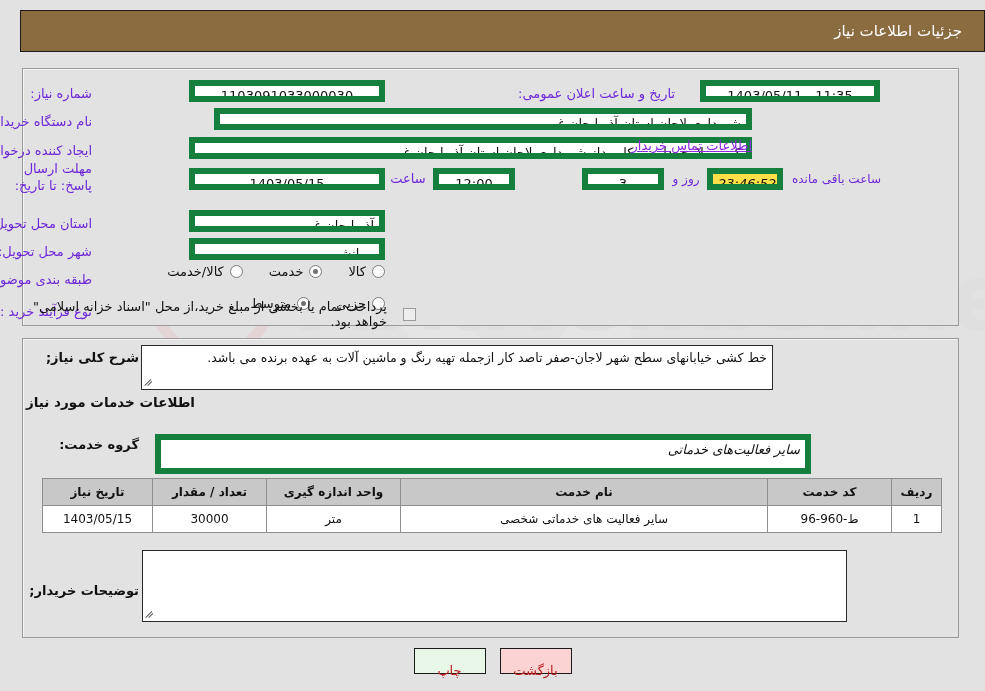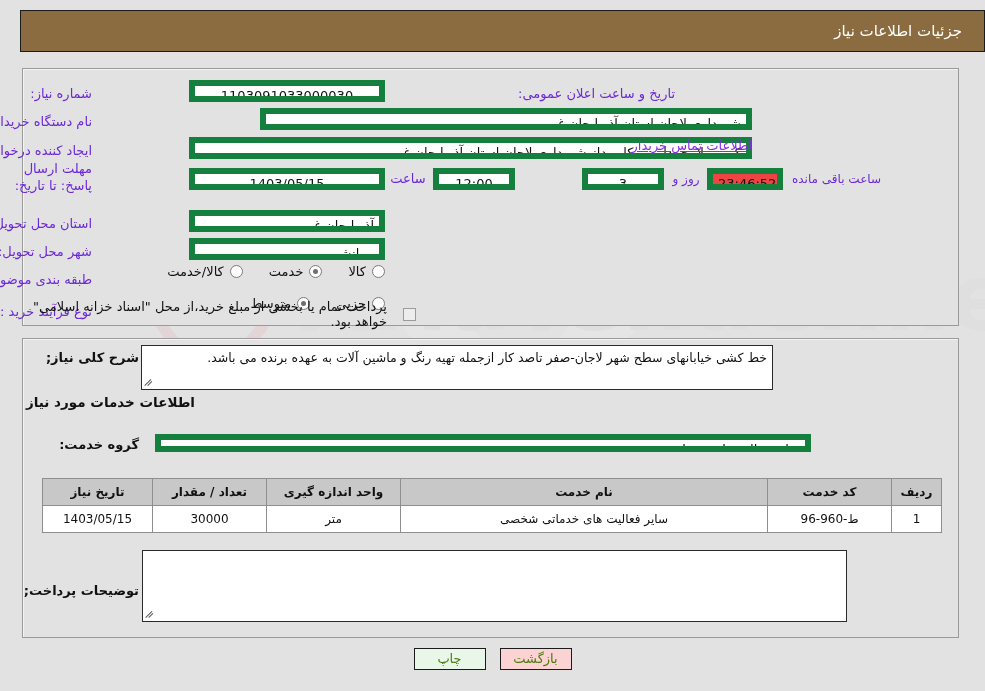--- a/index.html
+++ b/index.html
@@ -98,28 +98,28 @@
     font-size: 13px;
     padding: 0 5px;
     color: #111;
     overflow: hidden;
     text-overflow: clip;
     white-space: nowrap;
   }
   .fld.center { text-align: center; }
   .fld.right  { text-align: right; }
   .fld.ltr    { direction: ltr; }
-  .fld.cream  { background: #ef4444; }
+  .fld.cream  { background: #fde047; font-style: italic; }
 
   
   #lbl-need-no     { right: 893px; top: 82px; }
   #fld-need-no     { position:absolute; right: 600px; top: 80px; width: 196px; }
 
   #lbl-org         { right: 893px; top: 110px; }
-  #fld-org         { position:absolute; right: 233px; top: 108px; width: 492px; }
+  #fld-org         { position:absolute; right: 233px; top: 108px; width: 538px; }
 
   #lbl-creator     { right: 893px; top: 139px; }
   #fld-creator     { position:absolute; right: 233px; top: 137px; width: 563px; }
 
   #lbl-deadline    { right: 893px; top: 160px; width: 95px; line-height: 17px; white-space: normal; text-align:right; }
   #fld-deadline-d  { position:absolute; right: 600px; top: 168px; width: 196px; }
   #lbl-hour        { position:absolute; right: 557px; top: 168px; width: 40px; line-height: 22px; text-align: center; }
   #fld-deadline-h  { position:absolute; right: 470px; top: 168px; width: 82px; }
   #fld-days        { position:absolute; right: 321px; top: 168px; width: 82px; }
   #lbl-dayand      { position:absolute; right: 281px; top: 168px; width: 36px; line-height: 22px; text-align: center; font-size: 12px; }
@@ -205,21 +205,21 @@
     content: "";
     position: absolute;
     background: #555;
   }
   .resize-grip::before { left: 0; bottom: 1px; width: 9px; height: 1px; transform: rotate(-45deg); transform-origin: left bottom; }
   .resize-grip::after  { left: 3px; bottom: 1px; width: 6px; height: 1px; transform: rotate(-45deg); transform-origin: left bottom; }
 
   #lbl-svcinfo { position:absolute; right: 790px; top: 394px; font-weight: bold; font-size: 13.5px; }
 
   #lbl-svcgrp { position:absolute; right: 846px; top: 437px; font-weight: bold; font-size: 13px; }
-  #fld-svcgrp { position:absolute; right: 174px; top: 434px; width: 656px; height: 18px; }
+  #fld-svcgrp { position:absolute; right: 174px; top: 434px; width: 656px; height: 40px; font-style: italic; }
 
   
   #tbl {
     position: absolute;
     right: 43px;
     top: 478px;
     width: 899px;
     border-collapse: collapse;
     font-size: 12px;
     table-layout: fixed;
@@ -266,23 +266,23 @@
     align-items: center;
     gap: 14px;
   }
   .btn {
     border: 1px solid #1b1b1b;
     height: 22px;
     min-width: 72px;
     line-height: 20px;
     text-align: center;
     font-size: 13px;
-    color: #4d7c0f;
-    box-sizing: border-box;
-    padding: 0 10px;
+    color: #b91c1c;
+    box-sizing: border-box;
+    padding: 12px 10px;
     cursor: pointer;
   }
   .btn-print  { background: #e8f7e8; }
   .btn-back   { background: #fbd3d3; }
 
   .link {
     color: #8a2be2;
     font-size: 13px;
   }
   #link-contact { position: absolute; right: 233px; top: 138px; }
@@ -305,20 +305,21 @@
   <div class="titlebar">
     <span>جزئیات اطلاعات نیاز</span>
   </div>
 
   <div class="panel" id="panel-top"></div>
 
   <div class="row lbl" id="lbl-need-no">شماره نیاز:</div>
   <div class="fld center ltr" id="fld-need-no">1103091033000030</div>
 
   <div class="row lbl" style="right:310px; top:82px;text-align:right;">تاریخ و ساعت اعلان عمومی:</div>
+  <div class="fld center ltr" style="position:absolute; right:105px; top:80px; width:180px;">1403/05/11 - 11:35</div>
 
   <div class="row lbl" id="lbl-org">نام دستگاه خریدار:</div>
   <div class="fld right" id="fld-org">شهرداری لاجان استان آذربایجان غربی</div>
 
   <div class="row lbl" id="lbl-creator">ایجاد کننده درخواست:</div>
   <div class="fld right" id="fld-creator">کریم ملامحمدامینی کارپرداز شهرداری لاجان استان آذربایجان غربی</div>
   <a class="link" id="link-contact" href="#">اطلاعات تماس خریدار</a>
 
   <div class="lbl" style="position:absolute;" id="lbl-deadline">مهلت ارسال پاسخ: تا تاریخ:</div>
   <div class="fld center ltr" id="fld-deadline-d">1403/05/15</div>
@@ -395,21 +396,21 @@
         <td>1</td>
         <td class="ltr">ط-960-96</td>
         <td>سایر فعالیت های خدماتی شخصی</td>
         <td>متر</td>
         <td class="ltr">30000</td>
         <td class="ltr">1403/05/15</td>
       </tr>
     </tbody>
   </table>
 
-  <div id="lbl-notes">توضیحات پرداخت;</div>
+  <div id="lbl-notes">توضیحات خریدار;</div>
   <div id="box-notes">
     <span style="display:block; padding:3px 5px; font-size:12.5px;"></span>
     <span class="resize-grip"></span>
   </div>
 
   <div id="footer">
     <div class="btn btn-back">بازگشت</div>
     <div class="btn btn-print">چاپ</div>
   </div>
 

